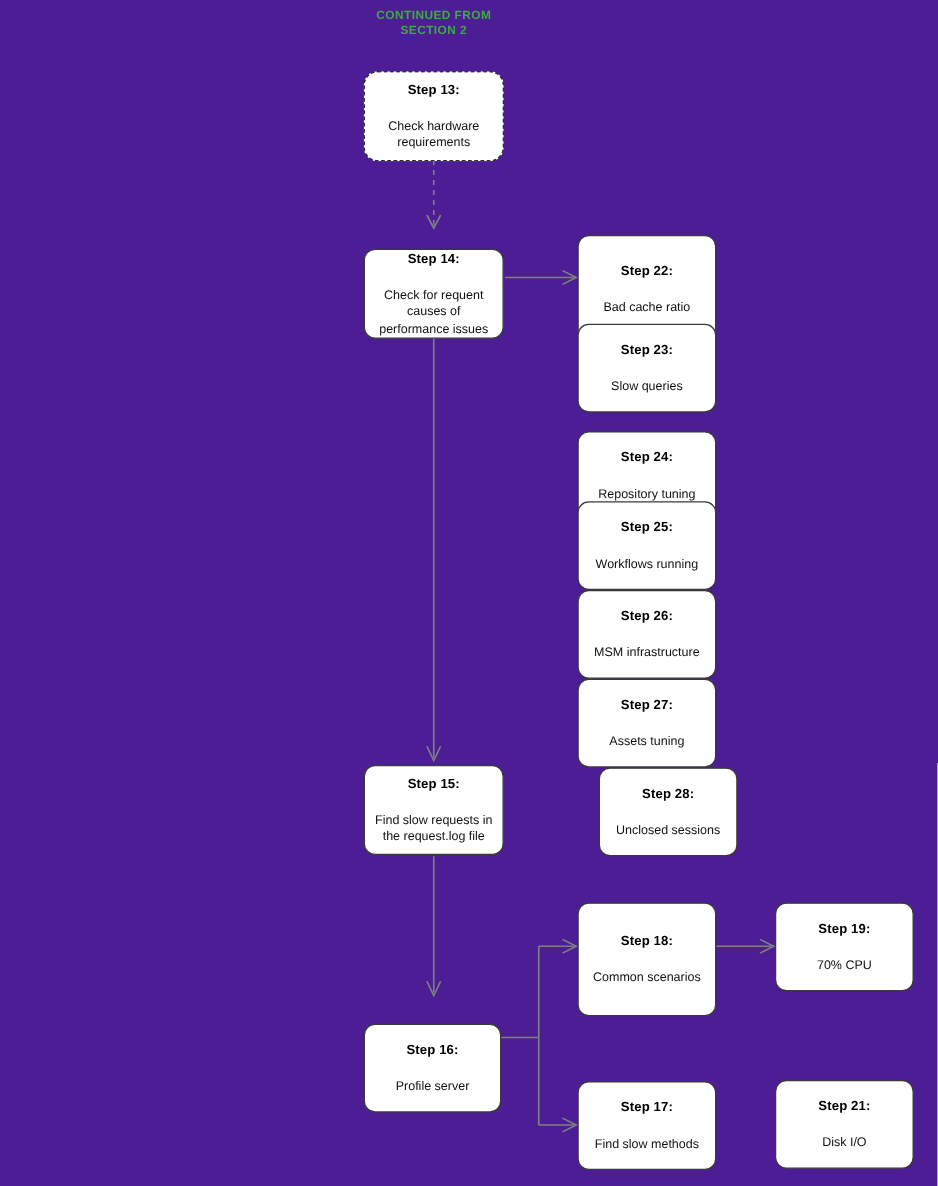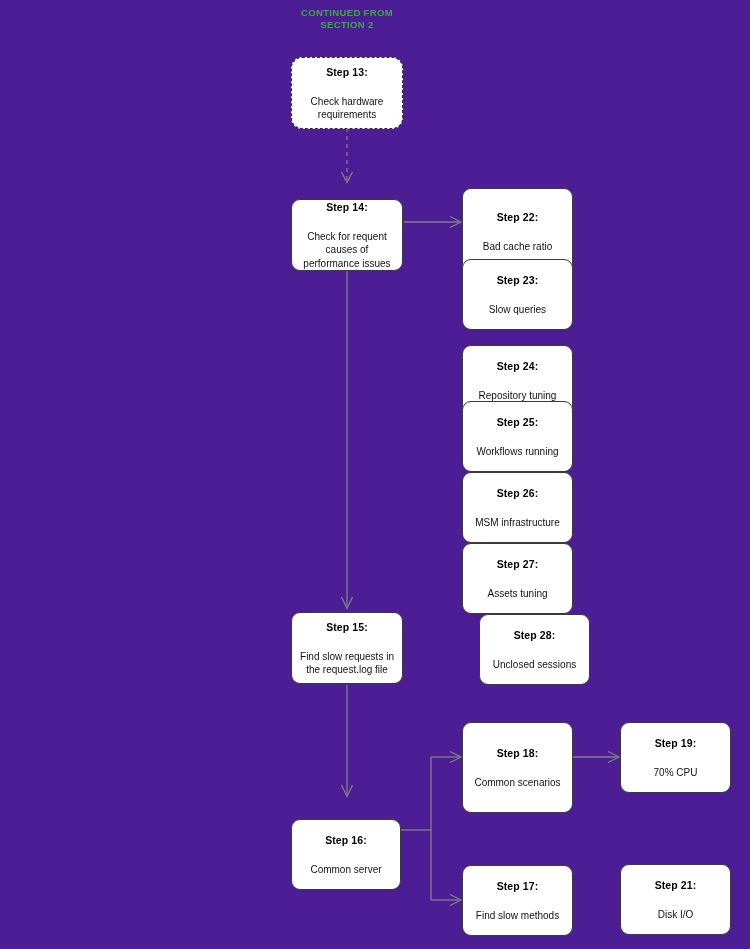--- a/index.html
+++ b/index.html
@@ -136,21 +136,21 @@
     <div class="body">Check for requent causes of performance issues</div>
   </div>
 
   <div class="node" style="left:291px; top:612px; width:112px; height:72px;">
     <div class="title">Step 15:</div>
     <div class="body">Find slow requests in the request.log file</div>
   </div>
 
   <div class="node" style="left:291px; top:795px; width:110px; height:71px;margin-top:24px;">
     <div class="title">Step 16:</div>
-    <div class="body">Common server</div>
+    <div class="body">Profile server</div>
   </div>
 
   <div class="node" style="left:462px; top:188px; width:111px; height:87px;">
     <div class="title">Step 22:</div>
     <div class="body">Bad cache ratio</div>
   </div>
 
   <div class="node" style="left:462px; top:259px; width:111px; height:71px;">
     <div class="title">Step 23:</div>
     <div class="body">Slow queries</div>

